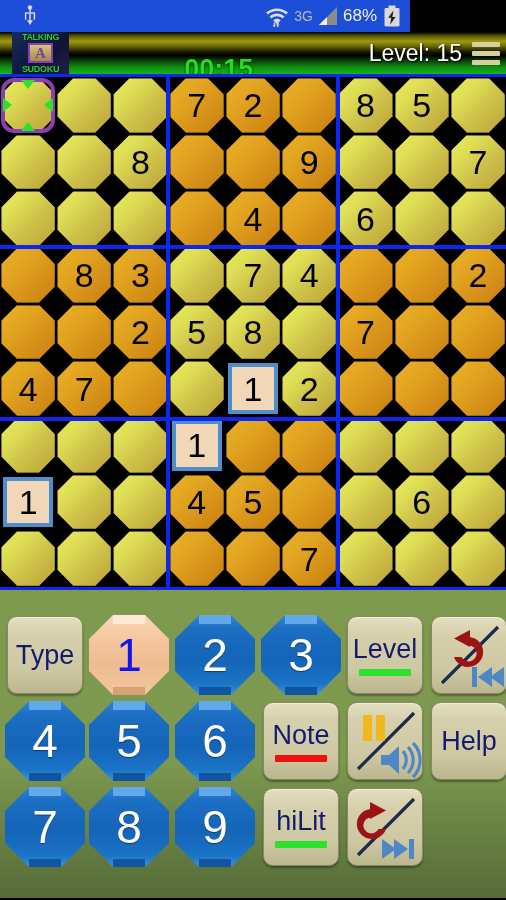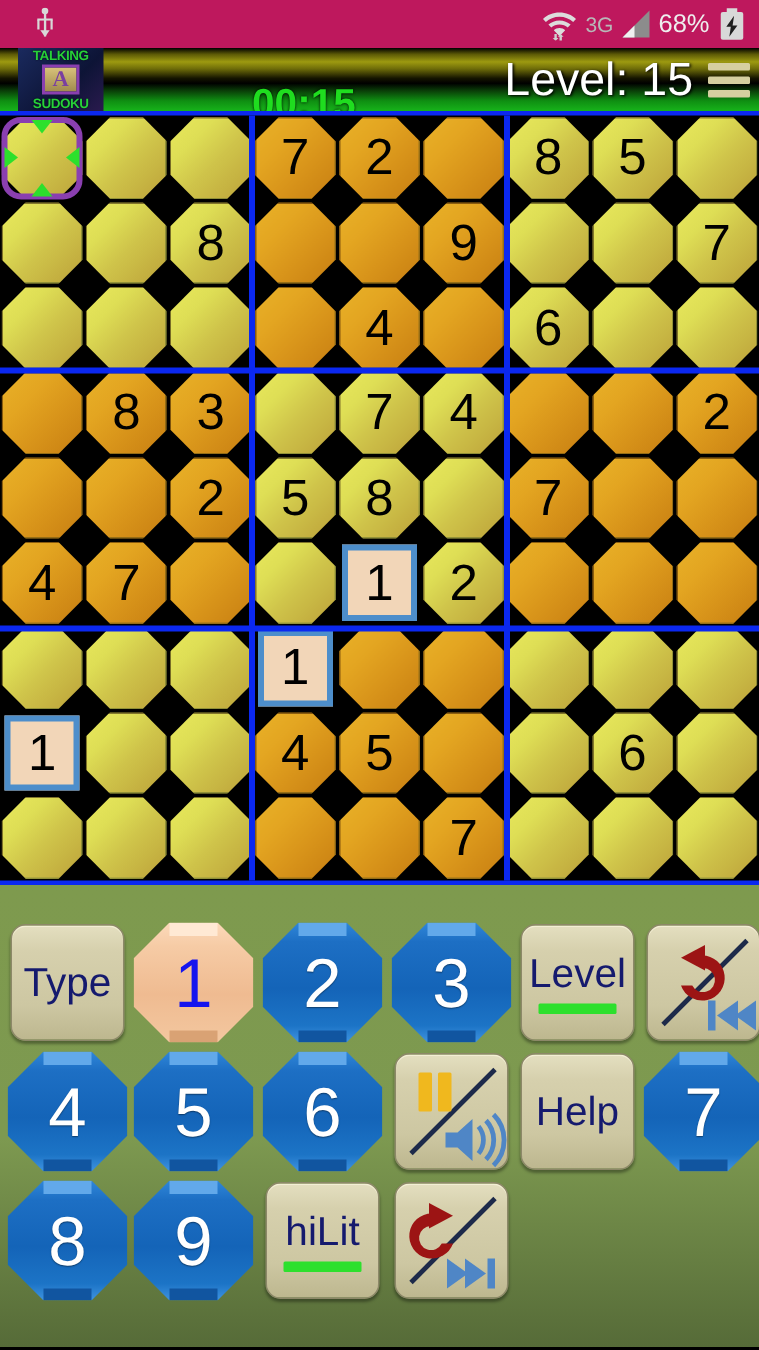--- a/index.html
+++ b/index.html
@@ -7,22 +7,22 @@
   html,body {
     width:506px; height:900px; overflow:hidden;
     background:#000;
     font-family:"Liberation Sans", sans-serif;
     -webkit-font-smoothing:antialiased;
   }
   #app { position:relative; width:506px; height:900px; background:#000; }
 
   
   #statusbar {
-    position:absolute; left:0; top:0; width:506px; height:32px;
-    background:#be185d; color:#e8e8e8;
+    position:absolute; left:0; top:0; width:410px; height:32px;
+    background:#1d4ed8; color:#e8e8e8;
     display:flex; align-items:center;
   }
   .sb-left { width:60px; display:flex; align-items:center; justify-content:center; }
   .sb-spacer { flex:1; }
   .sb-right { display:flex; align-items:center; gap:5px; padding-right:8px; }
   .usb-icon { width:18px; height:22px; position:relative; }
   .wifi-icon { width:24px; height:22px; }
   .net-3g { font-size:14px; color:#b8b8b8; font-weight:normal; letter-spacing:0px; }
   .signal-icon { width:20px; height:20px; }
   .batt-pct { font-size:17px; color:#eee; }
@@ -53,21 +53,21 @@
     width:25px; height:20px; margin:1px 0;
     background:linear-gradient(to bottom,#d8c27a,#a08b4e);
     border:2px solid #8a3fb0;
     display:flex; align-items:center; justify-content:center;
   }
   #logo .l-mid span { font-size:15px; font-weight:bold; color:#7a3fa0;
      font-family:"Liberation Serif", serif; line-height:14px; }
   .hdr-gap { flex:1; }
   #timer { font-size:27px; color:#1fdd1f; font-weight:bold;
      text-shadow:0 0 2px #000; margin-right:auto; margin-left:auto;margin-top:32px; }
-  #level { font-size:31px; color:#ffffff; text-shadow:1px 1px 2px #000;
+  #level { font-size:23px; color:#ffffff; text-shadow:1px 1px 2px #000;
      padding-right:10px; }
   #menu-btn { width:34px; height:42px; display:flex; flex-direction:column;
      align-items:center; justify-content:center; gap:4px; padding-right:6px; }
   #menu-btn i { display:block; width:28px; height:5px; background:#d6cfa0;
      border-radius:1px; }
 
   
   #board {
     position:absolute; left:0; top:74px; width:506px; height:516px;
     background:#000;
@@ -606,20 +606,26 @@
             <span class="nm">5</span>
           </div>
         </div>
         <div class="padcell">
           <div class="numbtn">
             <div class="face"></div>
             <span class="nm">6</span>
           </div>
         </div>
         <div class="padcell">
+          <div class="fnbtn">
+            <span class="lbl">Note</span>
+            <span class="bar" style="background: rgb(238, 17, 17);"></span>
+          </div>
+        </div>
+        <div class="padcell">
           <div class="iconbtn">
             <svg width="76" height="78" viewBox="0 0 76 78">
               <path d="M10 66 L66 10" stroke="#1d2a4a" stroke-width="3.2" fill="none"></path>
               <g fill="#f0b81e">
                 <rect x="15" y="12" width="9" height="26" rx="1"></rect>
                 <rect x="28" y="12" width="9" height="26" rx="1"></rect>
               </g>
               <g fill="#4f86c6">
                 <path d="M33 52 L41 52 L51 43 L51 71 L41 62 L33 62 Z"></path>
                 <path d="M55 48 a14 14 0 0 1 0 18" stroke="#4f86c6" stroke-width="3.2" fill="none"></path>

